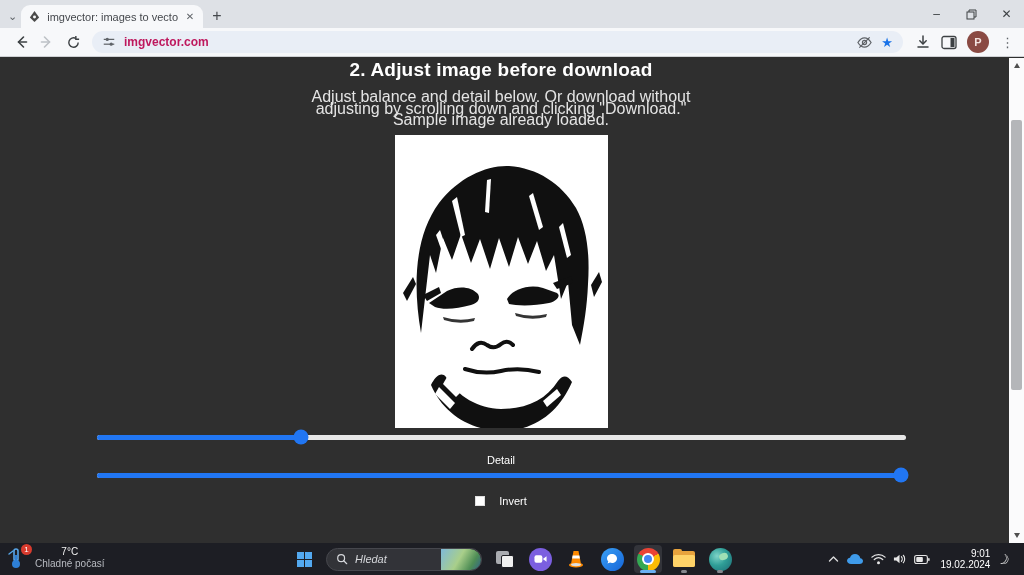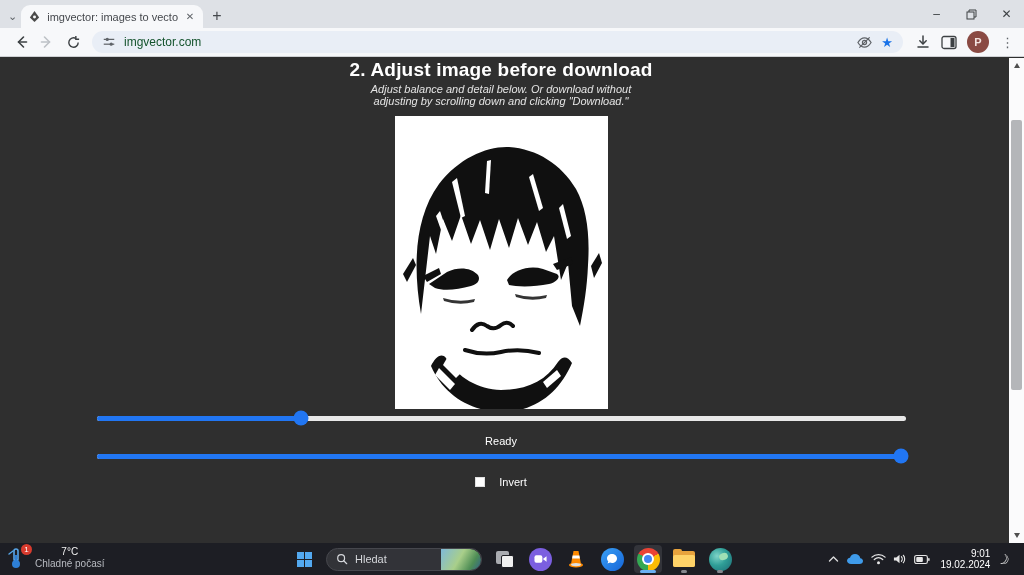--- a/index.html
+++ b/index.html
@@ -25,33 +25,33 @@
   .win-btn { width:35px; height:28px; display:flex; align-items:center; justify-content:center; color:#3c4043; font-size:12px; }
   .toolbar {
     position:absolute; top:28px; left:0; right:0; height:29px; background:#f7f8fa;
     display:flex; align-items:center; padding:0 8px; border-bottom:1px solid #cfd1d4;
   }
   .nav-btn { width:26px; height:26px; display:flex; align-items:center; justify-content:center; }
   .omnibox {
     flex:1; height:22px; background:#e9eef6; border-radius:12px; margin:0 6px;
     display:flex; align-items:center; padding:0 10px; gap:8px;
   }
-  .omnibox-url { flex:1; font-size:12px; color:#14532d; text-align:left; }
+  .omnibox-url { flex:1; font-size:12px; color:#be185d; text-align:left;font-weight:bold; }
   .star-glyph { color:#1a73e8; font-size:13px; }
   .toolbar-right { display:flex; align-items:center; gap:10px; padding-left:6px; }
   .avatar { width:22px; height:22px; border-radius:50%; background:#8a4a43; color:#f3e3df;
     font-size:11px; display:flex; align-items:center; justify-content:center; font-weight:bold; }
   .kebab { color:#5f6368; font-size:13px; padding:0 2px; }
   
   .page {
     position:absolute; top:58px; left:0; right:0; bottom:32px;
     background:#2f2f2f; text-align:center; padding-right:22px;
   }
   .page-heading { margin-top:1px; font-size:19px; font-weight:bold; color:#ffffff; letter-spacing:.2px; }
-  .page-subtext { margin-top:3px; font-size:11px; line-height:11.5px; color:#e4e4e4;font-style:italic; }
+  .page-subtext { margin-top:10px; font-size:16px; line-height:11.5px; color:#e4e4e4; }
   .image-frame { width:213px; height:293px; background:#ffffff; margin:9px auto 0; }
   .status-text { margin-top:3px; font-size:10.5px; color:#c9c9c9; }
   .slider-label { margin-top:9px; font-size:11px; color:#ffffff; }
   .slider { position:relative; width:809px; height:16px; margin:1px auto 0; }
   .slider-track { position:absolute; top:6px; left:0; right:0; height:5px; border-radius:3px; background:#e8e8e8; }
   .slider-fill  { position:absolute; top:6px; left:0; height:5px; border-radius:3px; background:var(--accent,#2176f3); }
   .slider-thumb { position:absolute; top:8px; width:15px; height:15px; border-radius:50%;
     background:var(--accent,#2176f3); transform:translate(-50%,-50%); }
   .invert-row { margin-top:12px; display:flex; justify-content:center; align-items:center; gap:14px; }
   .checkbox { width:10px; height:10px; background:#ffffff; border:1px solid #e0e0e0; }
@@ -66,21 +66,21 @@
   
   .taskbar { position:absolute; left:0; right:0; bottom:0; height:32px; background:#1d1e24; }
   .weather { position:absolute; left:8px; top:3px; display:flex; align-items:center; gap:7px; }
   .weather-icon-wrap { position:relative; width:20px; height:24px; }
   .weather-badge { position:absolute; top:-2px; right:-4px; min-width:11px; height:11px; border-radius:6px;
     background:#d83b2e; color:#fff; font-size:8px; line-height:11px; text-align:center; padding:0 1px; }
   .weather-texts { text-align:center; line-height:12px; }
   .weather-temp { font-size:10px; color:#f2f2f2; }
   .weather-cond { font-size:10px; color:#b9bcc2; }
   .task-center { position:absolute; top:0; left:50%; transform:translateX(-50%); height:32px;
-    display:flex; align-items:center; gap:8px; }
+    display:flex; align-items:center; gap:8px;font-style:italic; }
   .tb-slot { position:relative; width:28px; height:28px; display:flex; align-items:center; justify-content:center; border-radius:4px; }
   .tb-slot.active { background:#33343a; }
   .run-line { position:absolute; bottom:0; left:50%; transform:translateX(-50%); width:16px; height:3px; border-radius:2px; background:#6ab0f3; }
   .run-dot { position:absolute; bottom:0; left:50%; transform:translateX(-50%); width:6px; height:3px; border-radius:2px; background:#85888e; }
   .start-grid { width:15px; height:15px; display:grid; grid-template-columns:7px 7px; grid-gap:1px; }
   .start-grid span { width:7px; height:7px; background:#53a9f0; }
   .search-pill { position:relative; width:156px; height:23px; background:#323338; border:1px solid #46474d;
     border-radius:12px; display:flex; align-items:center; padding-left:9px; gap:7px; overflow:hidden; }
   .search-label { font-size:11px; color:#d5d7db; }
   .search-thumb { position:absolute; right:0; top:0; width:40px; height:23px;
@@ -181,20 +181,21 @@
       <div class="avatar">P</div>
       <span class="kebab">⋮</span>
     </div>
   </div>
 
   <div class="page">
     <div class="page-heading">2. Adjust image before download</div>
     <div class="page-subtext">
       <div>Adjust balance and detail below. Or download without</div>
       <div>adjusting by scrolling down and clicking "Download."</div>
+      <div>Sample image already loaded.</div>
     </div>
 
     <div class="image-frame">
       <svg viewBox="0 0 213 293" width="213" height="293">
         <rect width="213" height="293" fill="#ffffff"></rect>
         <g fill="#101010">
 
           <path d="M26 198 C18 152 19 102 44 68 C64 42 92 30 114 31 C142 33 166 48 181 73 C192 93 195 119 193 149 C192 172 189 190 185 210 L177 190 L173 147 L166 164 L159 120 L151 136 L142 106 L133 129 L123 102 L114 132 L104 103 L95 134 L85 104 L76 128 L66 99 L57 125 L48 103 L41 138 L35 120 Z"></path>
 
           <path d="M8 158 L18 142 L21 149 L12 166 Z"></path>
@@ -227,21 +228,21 @@
       </svg>
     </div>
 
 
     <div class="slider">
       <div class="slider-track"></div>
       <div class="slider-fill" style="width: 25.3%;"></div>
       <div class="slider-thumb" style="left: 25.3%;"></div>
     </div>
 
-    <div class="slider-label">Ready</div>
+    <div class="slider-label">Detail</div>
     <div class="slider">
       <div class="slider-track"></div>
       <div class="slider-fill" style="width: 99.5%;"></div>
       <div class="slider-thumb" style="left: 99.5%;"></div>
     </div>
 
     <div class="invert-row">
       <div class="checkbox"></div>
       <span class="invert-label">Invert</span>
     </div>

